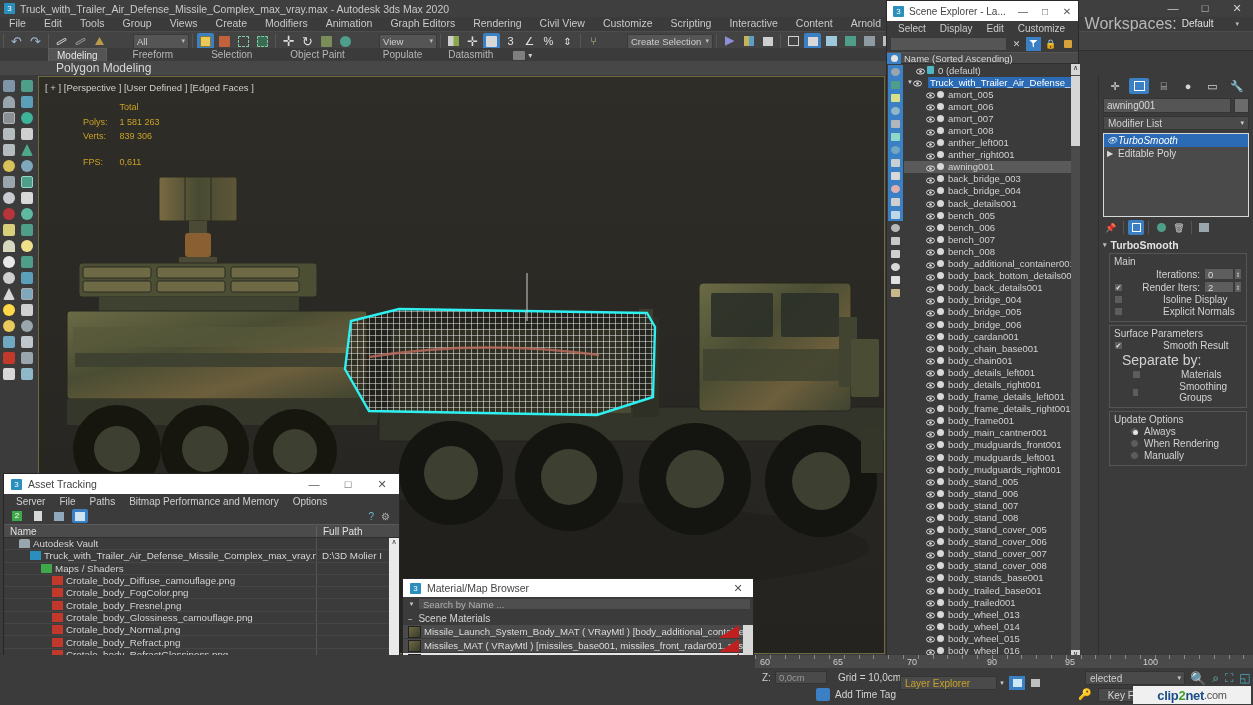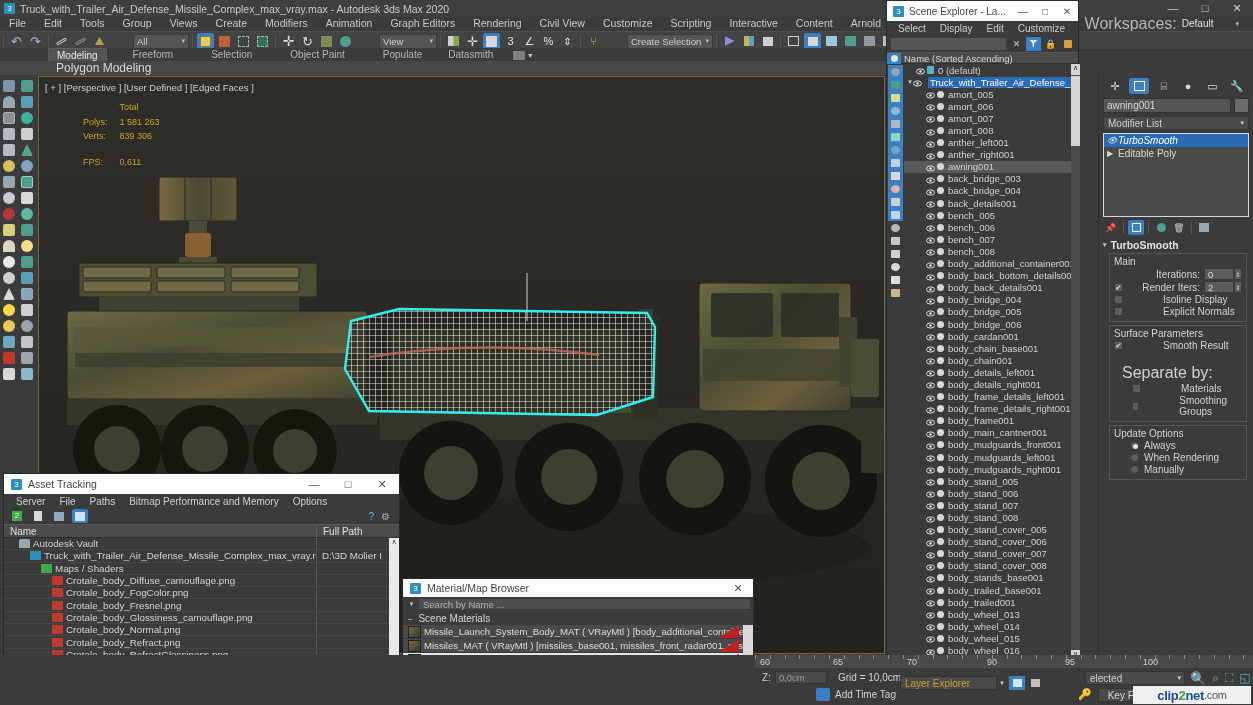--- a/index.html
+++ b/index.html
@@ -1281,21 +1281,21 @@
           <span class="bx"></span>
           <span>Explicit Normals</span>
         </div>
       </div>
       <div class="grp">
         <div class="gl">Surface Parameters</div>
         <div class="chk">
           <span class="bx">✔</span>
           <span>Smooth Result</span>
         </div>
-        <div style="font-size:16px;color:#d2d2d2;margin:13px 0 1px 8px">Separate by:</div>
+        <div style="font-size:14px;color:#d2d2d2;margin:1px 0 1px 8px">Separate by:</div>
         <div class="chk" style="margin-left:18px">
           <span class="bx"></span>
           <span>Materials</span>
         </div>
         <div class="chk" style="margin-left:18px">
           <span class="bx"></span>
           <span>Smoothing Groups</span>
         </div>
       </div>
       <div class="grp">

